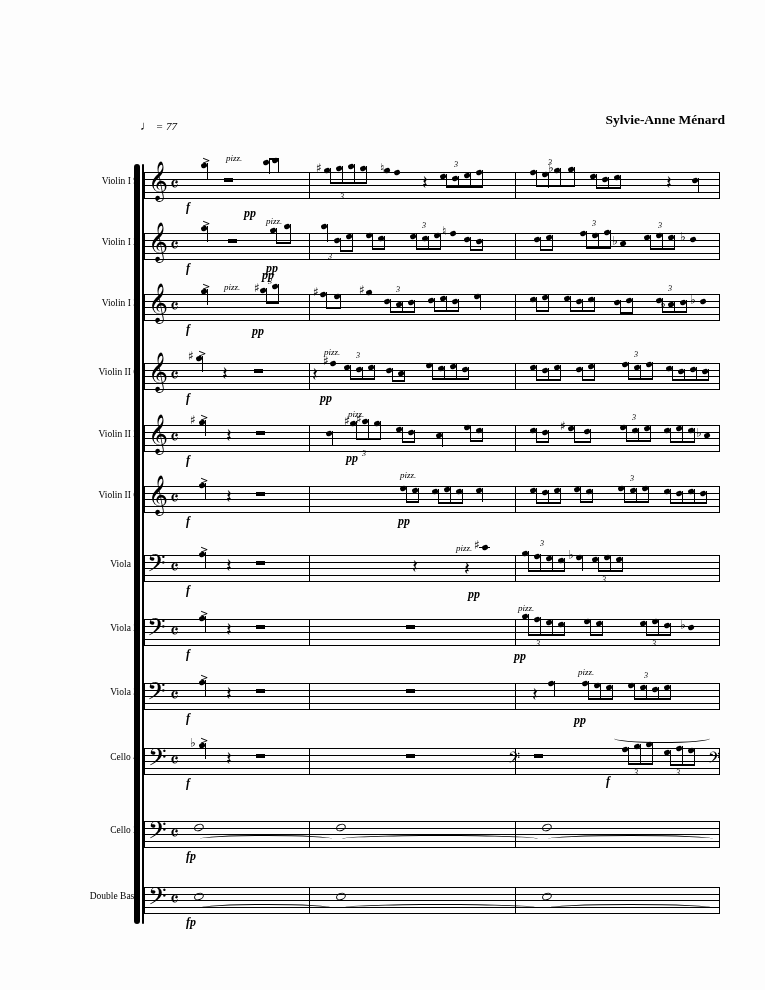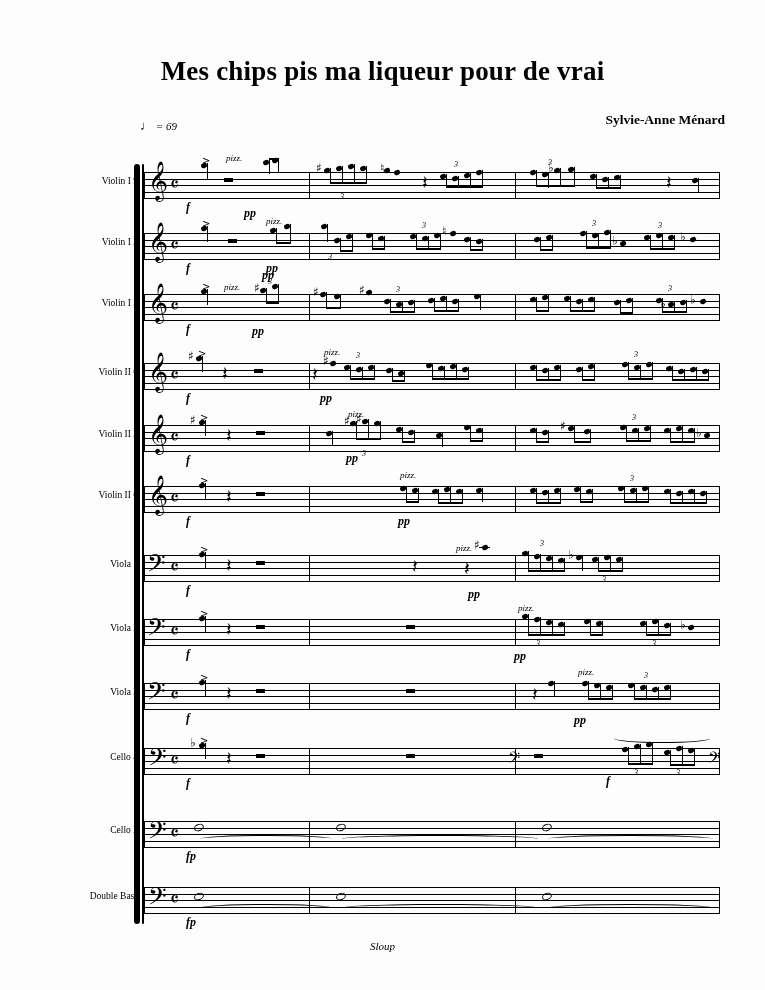--- a/index.html
+++ b/index.html
@@ -257,26 +257,25 @@
     font-size: 19px;
     font-family: "DejaVu Sans", sans-serif;
     line-height: 1;
   }
 </style>
 </head>
 <body>
 
 <div class="page">
 
-  <div class="title">Mes chips pis ma liqueur pour de vrai</div>
   <div class="composer">Sylvie-Anne Ménard</div>
 
   <div class="tempo">
     <span class="notehead">♩</span>
-    <span>= 69</span>
+    <span>= 77</span>
   </div>
 
   <div class="score">
 
     <div class="system-brace"></div>
     <div class="system-brace thin"></div>
 
     <div class="label-wrap" style="top:26px;">
       <div class="inst-label">Violin I 9</div>
     </div>
@@ -998,14 +997,13 @@
       <div class="nh open" style="left:192px;top:6px;"></div>
       <div class="nh open" style="left:398px;top:6px;"></div>
       <div class="dyn" style="left:42px;top:28px;">fp</div>
       <div class="tie" style="left:56px;top:17px;width:132px;"></div>
       <div class="tie" style="left:198px;top:17px;width:196px;"></div>
       <div class="tie" style="left:404px;top:17px;width:165px;"></div>
     </div>
 
   </div>
 
-  <div class="footer">Sloup</div>
 </div>
 
 </body></html>

